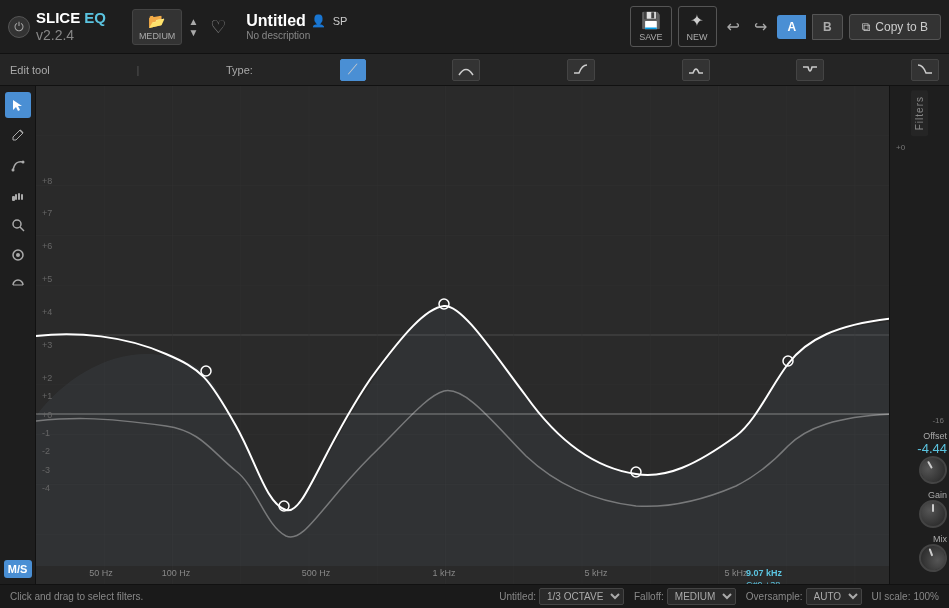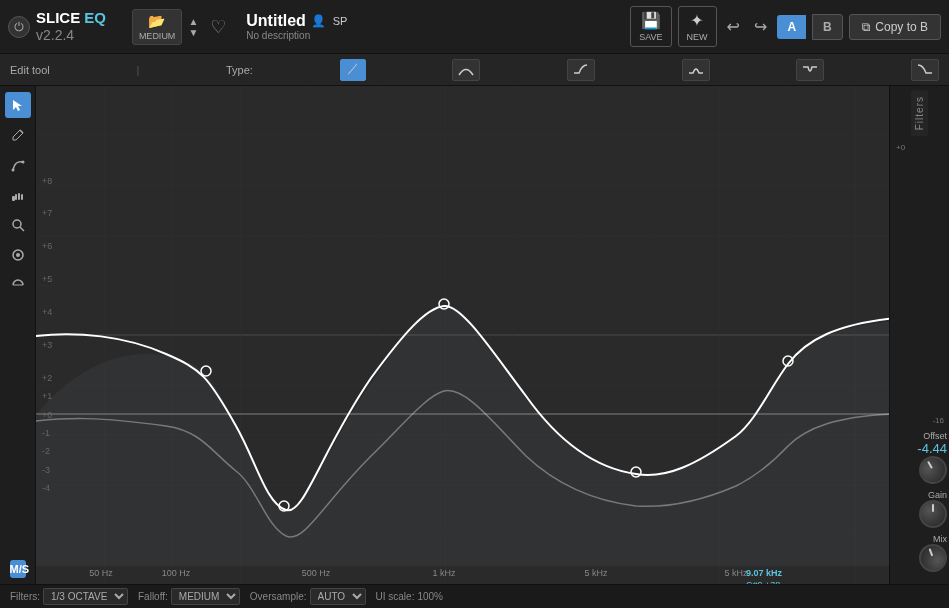--- a/index.html
+++ b/index.html
@@ -121,21 +121,21 @@
       background: none; border: none; cursor: pointer;
       color: #aaa; font-size: 15px;
       display: flex; align-items: center; justify-content: center;
       border-radius: 3px;
     }
     .side-btn.active { background: #4a8fd4; color: #fff; }
     #ms-btn {
       margin-top: auto;
       background: #4a8fd4; color: #fff;
       border: none; border-radius: 3px;
-      width: 16px; padding: 3px 0; cursor: pointer;
+      width: 28px; padding: 3px 0; cursor: pointer;
       font-size: 11px; font-weight: bold; text-align: center;
     }
 
     
     #eq-area {
       flex: 1;
       position: relative;
       background: #2a2a2a;
       overflow: hidden;
     }
@@ -471,23 +471,24 @@
 
     <div class="knob-section" style="margin-bottom:8px;">
       <span class="knob-label">Mix</span>
       <div class="knob mix-knob" style="transform: rotate(160deg);"></div>
     </div>
   </div>
 
 </div>
 
 <div id="bottom-bar">
+  <span id="status-text">Click and drag to select filters.</span>
 
   <div class="bottom-control">
-    <span>Filters:</span>
+    <span>Untitled:</span>
     <select class="bottom-select">
       <option>1/3 OCTAVE</option>
       <option>1/6 OCTAVE</option>
       <option>OFF</option>
     </select>
   </div>
 
   <div class="bottom-control">
     <span>Falloff:</span>
     <select class="bottom-select">

